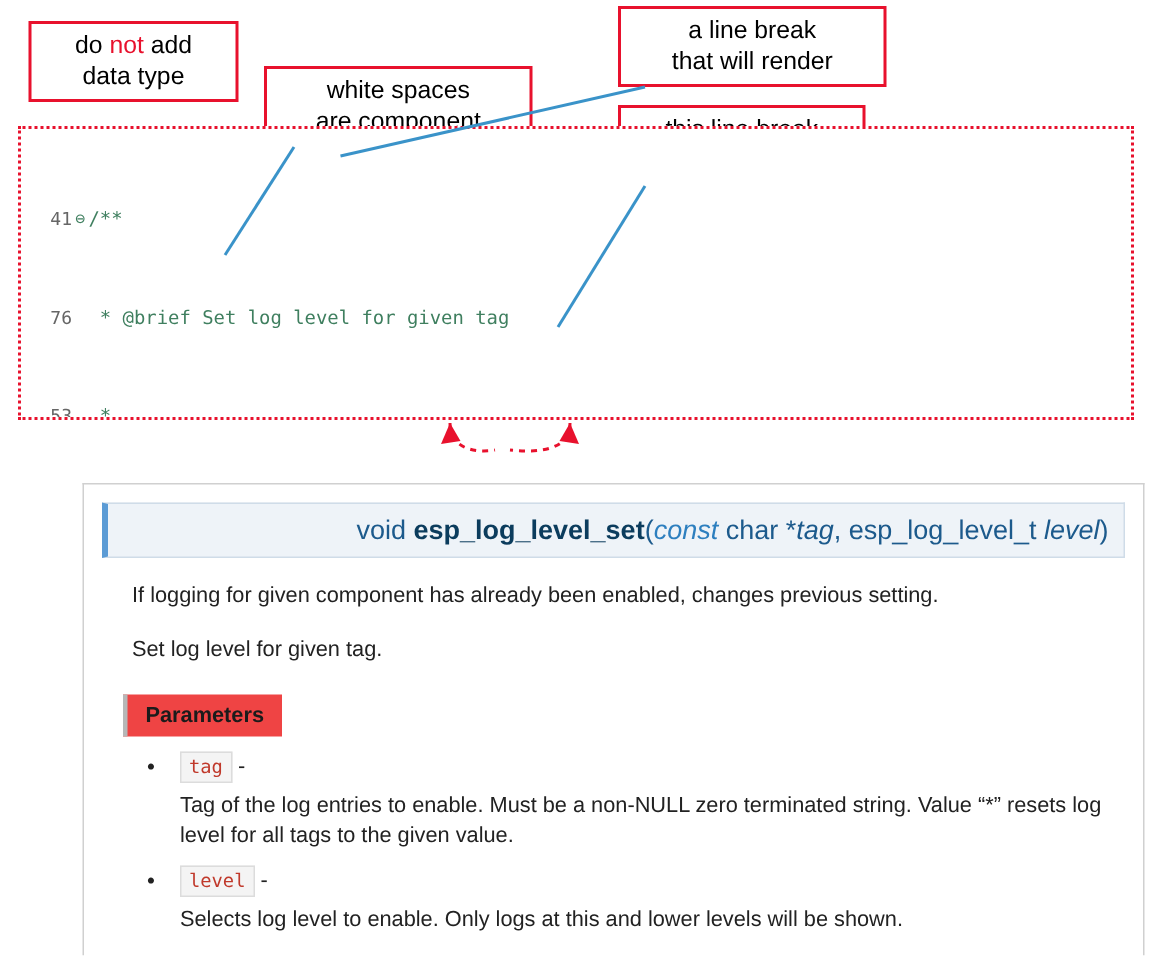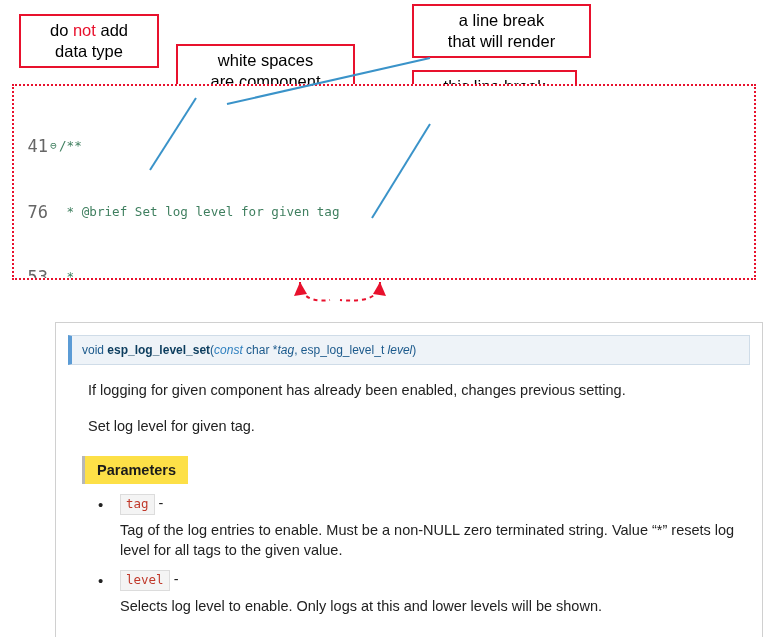--- a/index.html
+++ b/index.html
@@ -59,21 +59,21 @@
     font-size: 12.6px;
     line-height: 16.4px;
     white-space: pre;
   }
   .code-row { display: flex; align-items: flex-start; height: 16.4px; }
   .gutter {
     width: 34px;
     text-align: right;
     color: #666666;
     font-family: "DejaVu Sans Mono", monospace;
-    font-size: 17px;
+    font-size: 12px;
     flex: 0 0 34px;
     user-select: none;
   }
   .fold {
     width: 11px;
     flex: 0 0 11px;
     text-align: center;
     color: #3f7f5f;
     font-size: 11px;
   }
@@ -104,36 +104,37 @@
     box-sizing: border-box;
     overflow: hidden;
   }
   #doc-signature {
     margin: 12px 12px 0 12px;
     background: #eef3f8;
     border: 1px solid #cfdce8;
     border-left: 4px solid #5b9bd5;
     padding: 7px 10px;
     font-family: "Liberation Sans", sans-serif;
-    font-size: 12px;
+    font-size: 18px;
     color: #1c5a8c;
+    text-align: right;
   }
   #doc-signature .fname { font-weight: bold; color: #0b3c5d; }
   #doc-signature .kwc { color: #2d7fbf; font-style: italic; }
   #doc-signature .it { font-style: italic; }
   .doc-para {
     margin: 16px 0 0 32px;
     font-size: 14.5px;
     color: #222222;
     line-height: 1.35;
   }
   #params-header {
     margin: 20px 0 0 26px;
     display: inline-block;
-    background: #fde047;
+    background: #ef4444;
     border-left: 3px solid #b7b7b7;
     padding: 6px 12px;
     font-size: 14.5px;
     font-weight: bold;
     color: #1b1b1b;
   }
   .param-item {
     margin: 10px 0 0 64px;
     position: relative;
     font-size: 14.5px;

